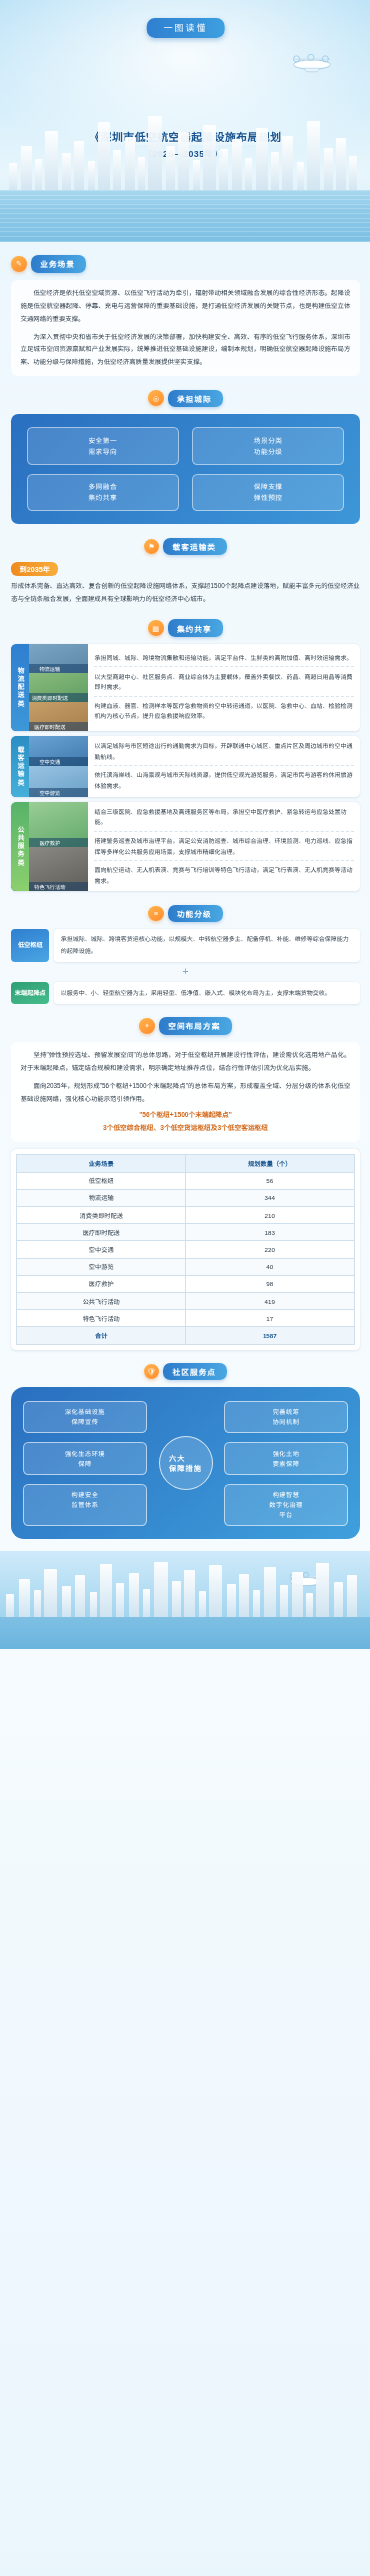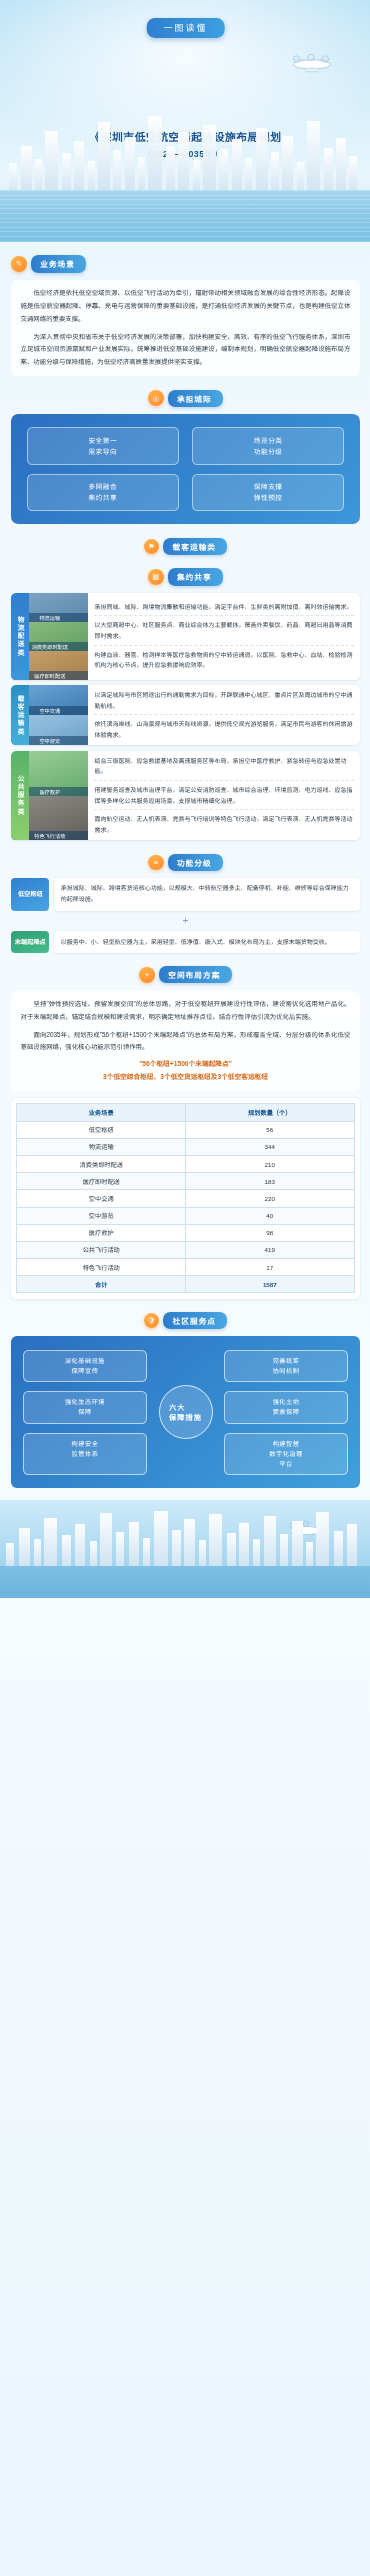--- a/index.html
+++ b/index.html
@@ -179,21 +179,21 @@
   .tbl-wrap { margin: 7.2px 11.3px 0; background: #fff; border-radius: 5.2px; padding: 5.2px; box-shadow: 0 0.5px 2.6px rgba(30,80,130,.12); }
   table { width: 100%; border-collapse: collapse; font-size: 6.2px; }
   th, td { border: 0.5px solid #cfe0ec; padding: 3.6px 3.1px; text-align: center; color: #2b3a46; }
   thead th { background: #e7f2fa; color: #17538f; font-weight: bold; }
   tbody tr:nth-child(even) td { background: #f7fbfe; }
   tfoot td { background: #eef6fc; font-weight: bold; color: #17538f; }
 
   
   .safe-wrap {
     margin: 5.2px 11.3px 0; background: linear-gradient(140deg, #2a6fc0, #3fa0dc);
-    border-radius: 6px; padding: 13.4px 11.3px;
+    border-radius: 13px; padding: 13.4px 11.3px;
     position: relative; min-height: 129px;
   }
   .safe-center {
     position: absolute; left: 50%; top: 50%; transform: translate(-50%,-50%);
     width: 54px; height: 54px; border-radius: 50%;
     background: rgba(255,255,255,.16); border: 1px solid rgba(255,255,255,.75);
     color: #fff; display: flex; flex-direction: column;
     align-items: center; justify-content: center; gap: 1px;
     font-size: 7.2px; font-weight: bold; letter-spacing: 1px;
   }
@@ -293,20 +293,24 @@
 功能分级</div>
     <div class="principle" style="white-space:pre-line;">多网融合
 集约共享</div>
     <div class="principle" style="white-space:pre-line;">保障支撑
 弹性预控</div>
   </div>
 
   <div class="sec-head">
     <div class="orb">⚑</div>
     <div class="cap">载客运输类</div>
+  </div>
+  <div class="goal-block">
+    <div class="goal-tag">到2035年</div>
+    <div class="goal-text">形成体系完备、直达高效、复合创新的低空起降设施网络体系，支撑超1500个起降点建设落地，赋能丰富多元的低空经济业态与全链条融合发展，全面建成具有全球影响力的低空经济中心城市。</div>
   </div>
 
   <div class="sec-head">
     <div class="orb">▦</div>
     <div class="cap">集约共享</div>
   </div>
 
   <div class="scene-wrap">
 
     <div class="scene-group">

